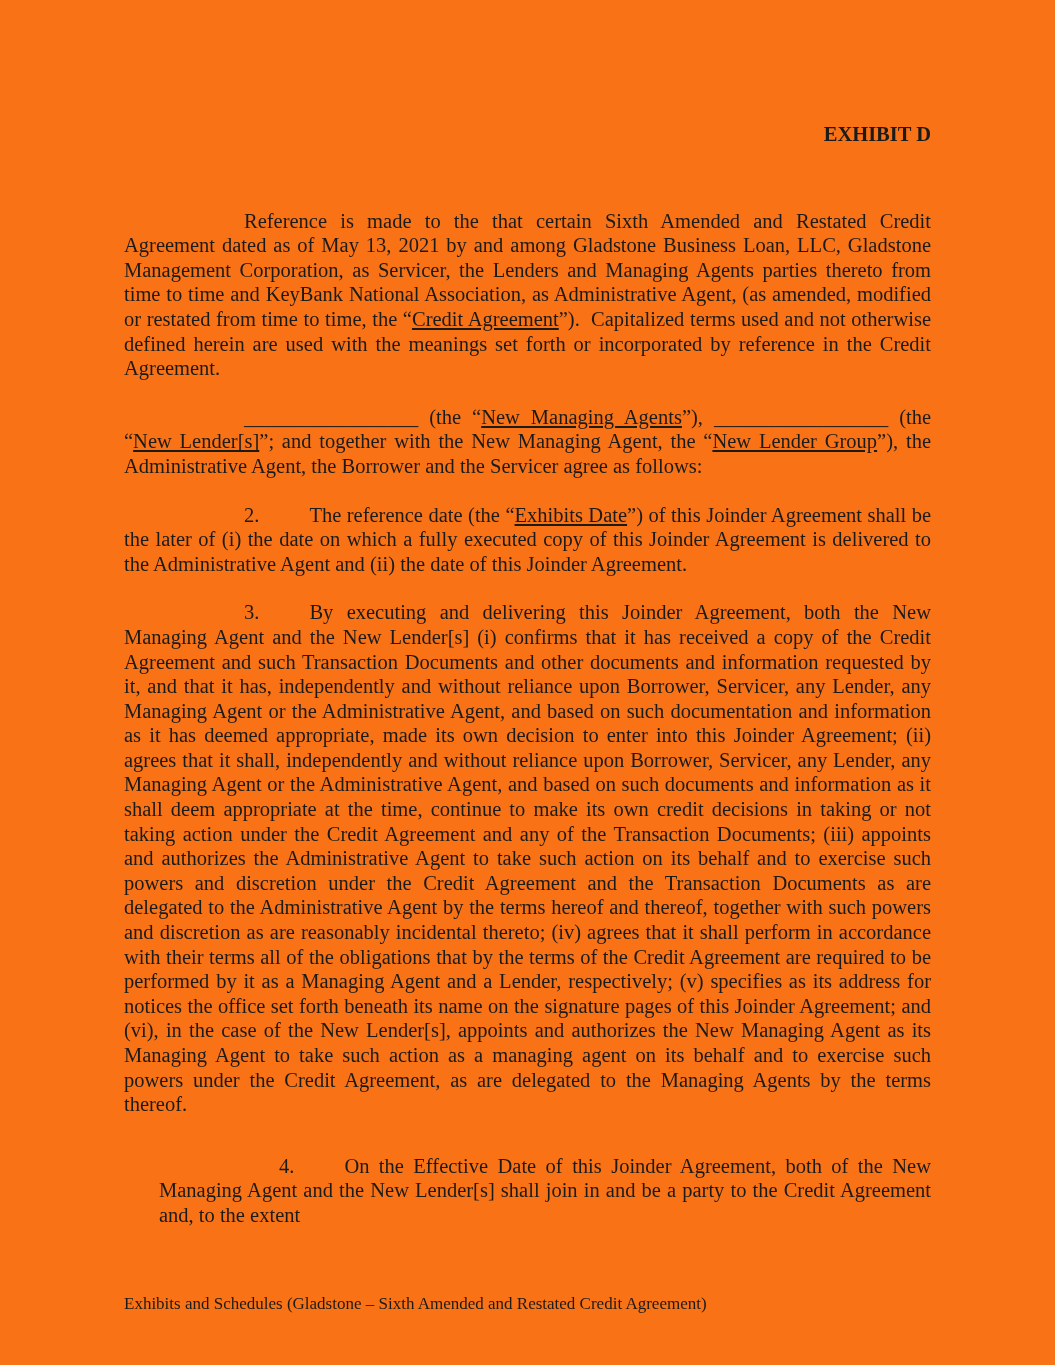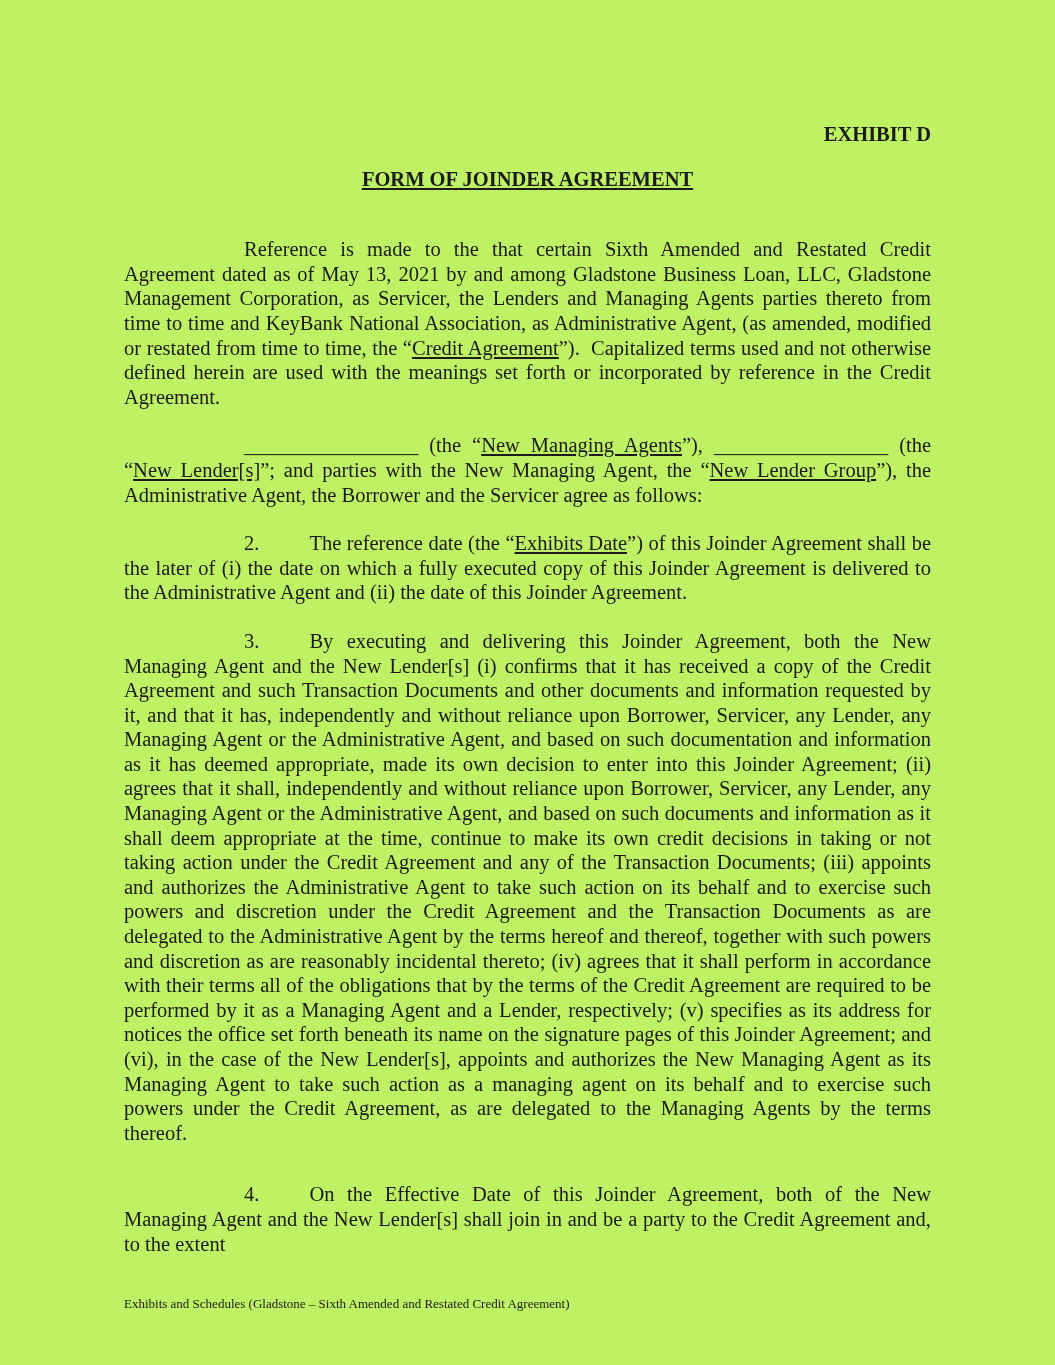--- a/index.html
+++ b/index.html
@@ -4,21 +4,21 @@
 <style>
   html, body {
     margin: 0;
     padding: 0;
     background: #ffffff;
   }
   .page {
     position: relative;
     width: 1055px;
     height: 1365px;
-    background: #bef264;
+    background: #f97316;
     box-sizing: border-box;
     padding: 122px 124px 0 124px;
     font-family: "Liberation Serif", "DejaVu Serif", serif;
     color: #1b1b1b;
     font-size: 20.5px;
     line-height: 24.6px;
     overflow: hidden;
   }
   .exhibit {
     text-align: right;
@@ -33,50 +33,50 @@
   }
   .u {
     text-decoration: underline;
   }
   .para {
     margin: 24px 0 0 0;
     text-align: justify;
     text-indent: 120px;
   }
   .para.first {
-    margin-top: 46px;
+    margin-top: 62px;
   }
   .para.last {
     margin-top: 37px;
+    margin-left: 35px;
   }
   .tab {
     display: inline-block;
     width: 50px;
   }
   .footer-note {
     position: absolute;
     left: 124px;
     bottom: 52px;
-    font-size: 13px;
+    font-size: 17px;
     line-height: 19px;
     text-align: left;
   }
 </style>
 </head>
 <body>
 
 <div class="page">
 
   <div class="exhibit">EXHIBIT D</div>
 
-  <div class="doc-title"><span class="u">FORM OF JOINDER AGREEMENT</span></div>
 
   <p class="para first"><span>Reference is made to the that certain Sixth Amended and Restated Credit Agreement dated as of May 13, 2021 by and among Gladstone Business Loan, LLC, Gladstone Management Corporation, as Servicer, the Lenders and Managing Agents parties thereto from time to time and KeyBank National Association, as Administrative Agent, (as amended, modified or restated from time to time, the “</span><span class="u">Credit Agreement</span><span>”).&nbsp; Capitalized terms used and not otherwise defined herein are used with the meanings set forth or incorporated by reference in the Credit Agreement.</span></p>
 
-  <p class="para"><span>_________________ (the “</span><span class="u">New Managing Agents</span><span>”), _________________ (the “</span><span class="u">New Lender[s]</span><span>”; and parties with the New Managing Agent, the “</span><span class="u">New Lender Group</span><span>”), the Administrative Agent, the Borrower and the Servicer agree as follows:</span></p>
+  <p class="para"><span>_________________ (the “</span><span class="u">New Managing Agents</span><span>”), _________________ (the “</span><span class="u">New Lender[s]</span><span>”; and together with the New Managing Agent, the “</span><span class="u">New Lender Group</span><span>”), the Administrative Agent, the Borrower and the Servicer agree as follows:</span></p>
 
 
   <p class="para"><span>2.</span><span class="tab"></span><span>The reference date (the “</span><span class="u">Exhibits Date</span><span>”) of this Joinder Agreement shall be the later of (i) the date on which a fully executed copy of this Joinder Agreement is delivered to the Administrative Agent and (ii) the date of this Joinder Agreement.</span></p>
 
   <p class="para"><span>3.</span><span class="tab"></span><span>By executing and delivering this Joinder Agreement, both the New Managing Agent and the New Lender[s] (i) confirms that it has received a copy of the Credit Agreement and such Transaction Documents and other documents and information requested by it, and that it has, independently and without reliance upon Borrower, Servicer, any Lender, any Managing Agent or the Administrative Agent, and based on such documentation and information as it has deemed appropriate, made its own decision to enter into this Joinder Agreement; (ii) agrees that it shall, independently and without reliance upon Borrower, Servicer, any Lender, any Managing Agent or the Administrative Agent, and based on such documents and information as it shall deem appropriate at the time, continue to make its own credit decisions in taking or not taking action under the Credit Agreement and any of the Transaction Documents; (iii) appoints and authorizes the Administrative Agent to take such action on its behalf and to exercise such powers and discretion under the Credit Agreement and the Transaction Documents as are delegated to the Administrative Agent by the terms hereof and thereof, together with such powers and discretion as are reasonably incidental thereto; (iv) agrees that it shall perform in accordance with their terms all of the obligations that by the terms of the Credit Agreement are required to be performed by it as a Managing Agent and a Lender, respectively; (v) specifies as its address for notices the office set forth beneath its name on the signature pages of this Joinder Agreement; and (vi), in the case of the New Lender[s], appoints and authorizes the New Managing Agent as its Managing Agent to take such action as a managing agent on its behalf and to exercise such powers under the Credit Agreement, as are delegated to the Managing Agents by the terms thereof.</span></p>
 
   <p class="para last"><span>4.</span><span class="tab"></span><span>On the Effective Date of this Joinder Agreement, both of the New Managing Agent and the New Lender[s] shall join in and be a party to the Credit Agreement and, to the extent</span></p>
 
   <div class="footer-note">Exhibits and Schedules (Gladstone – Sixth Amended and Restated Credit Agreement)</div>
 

